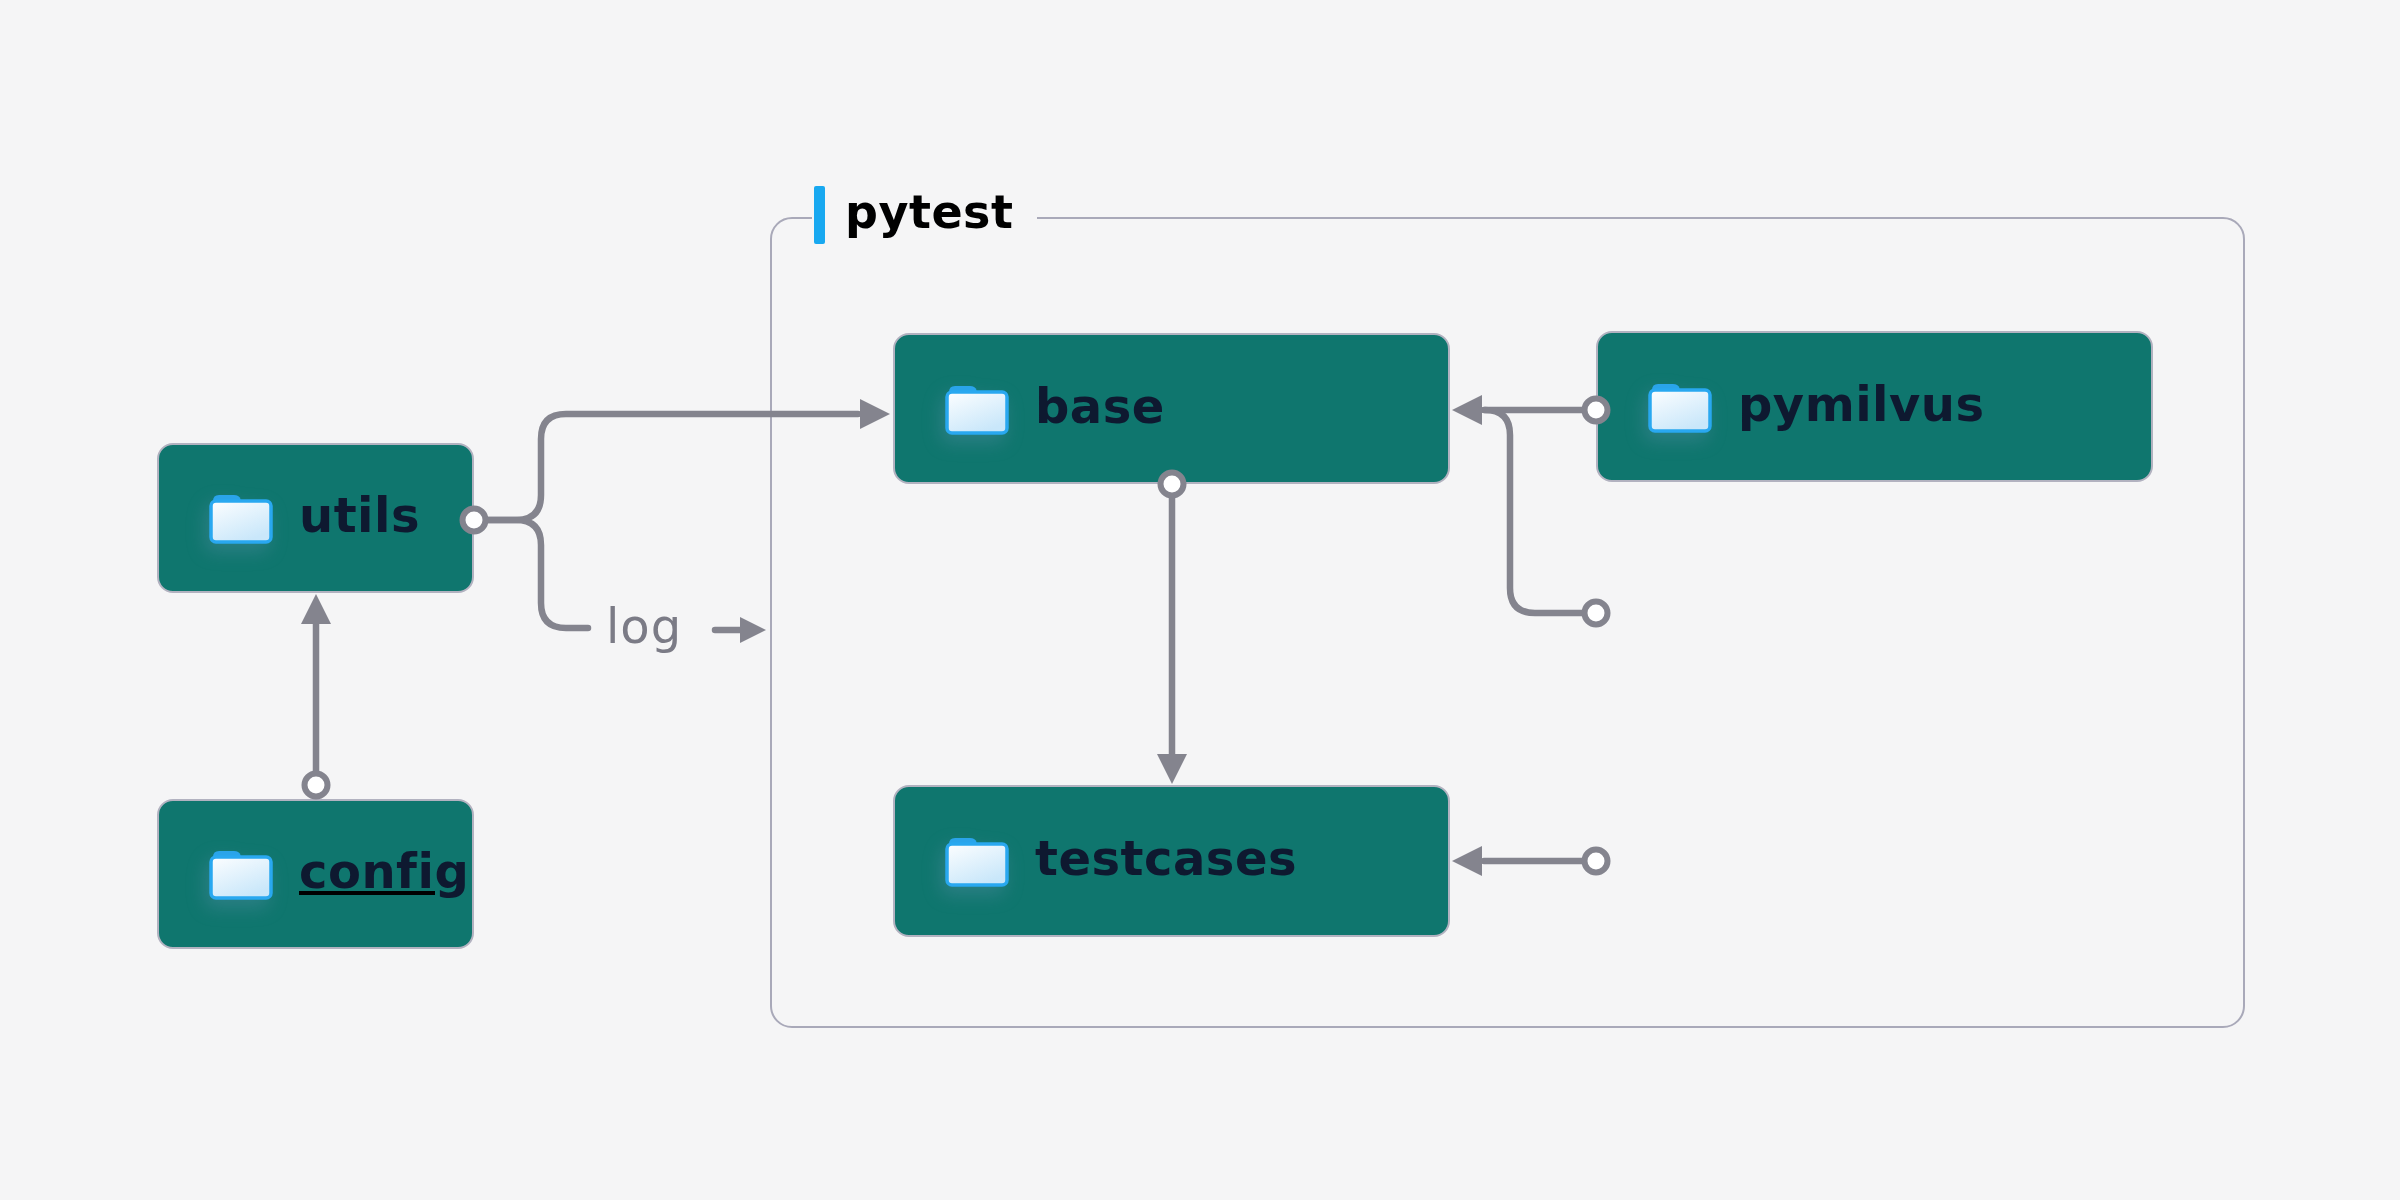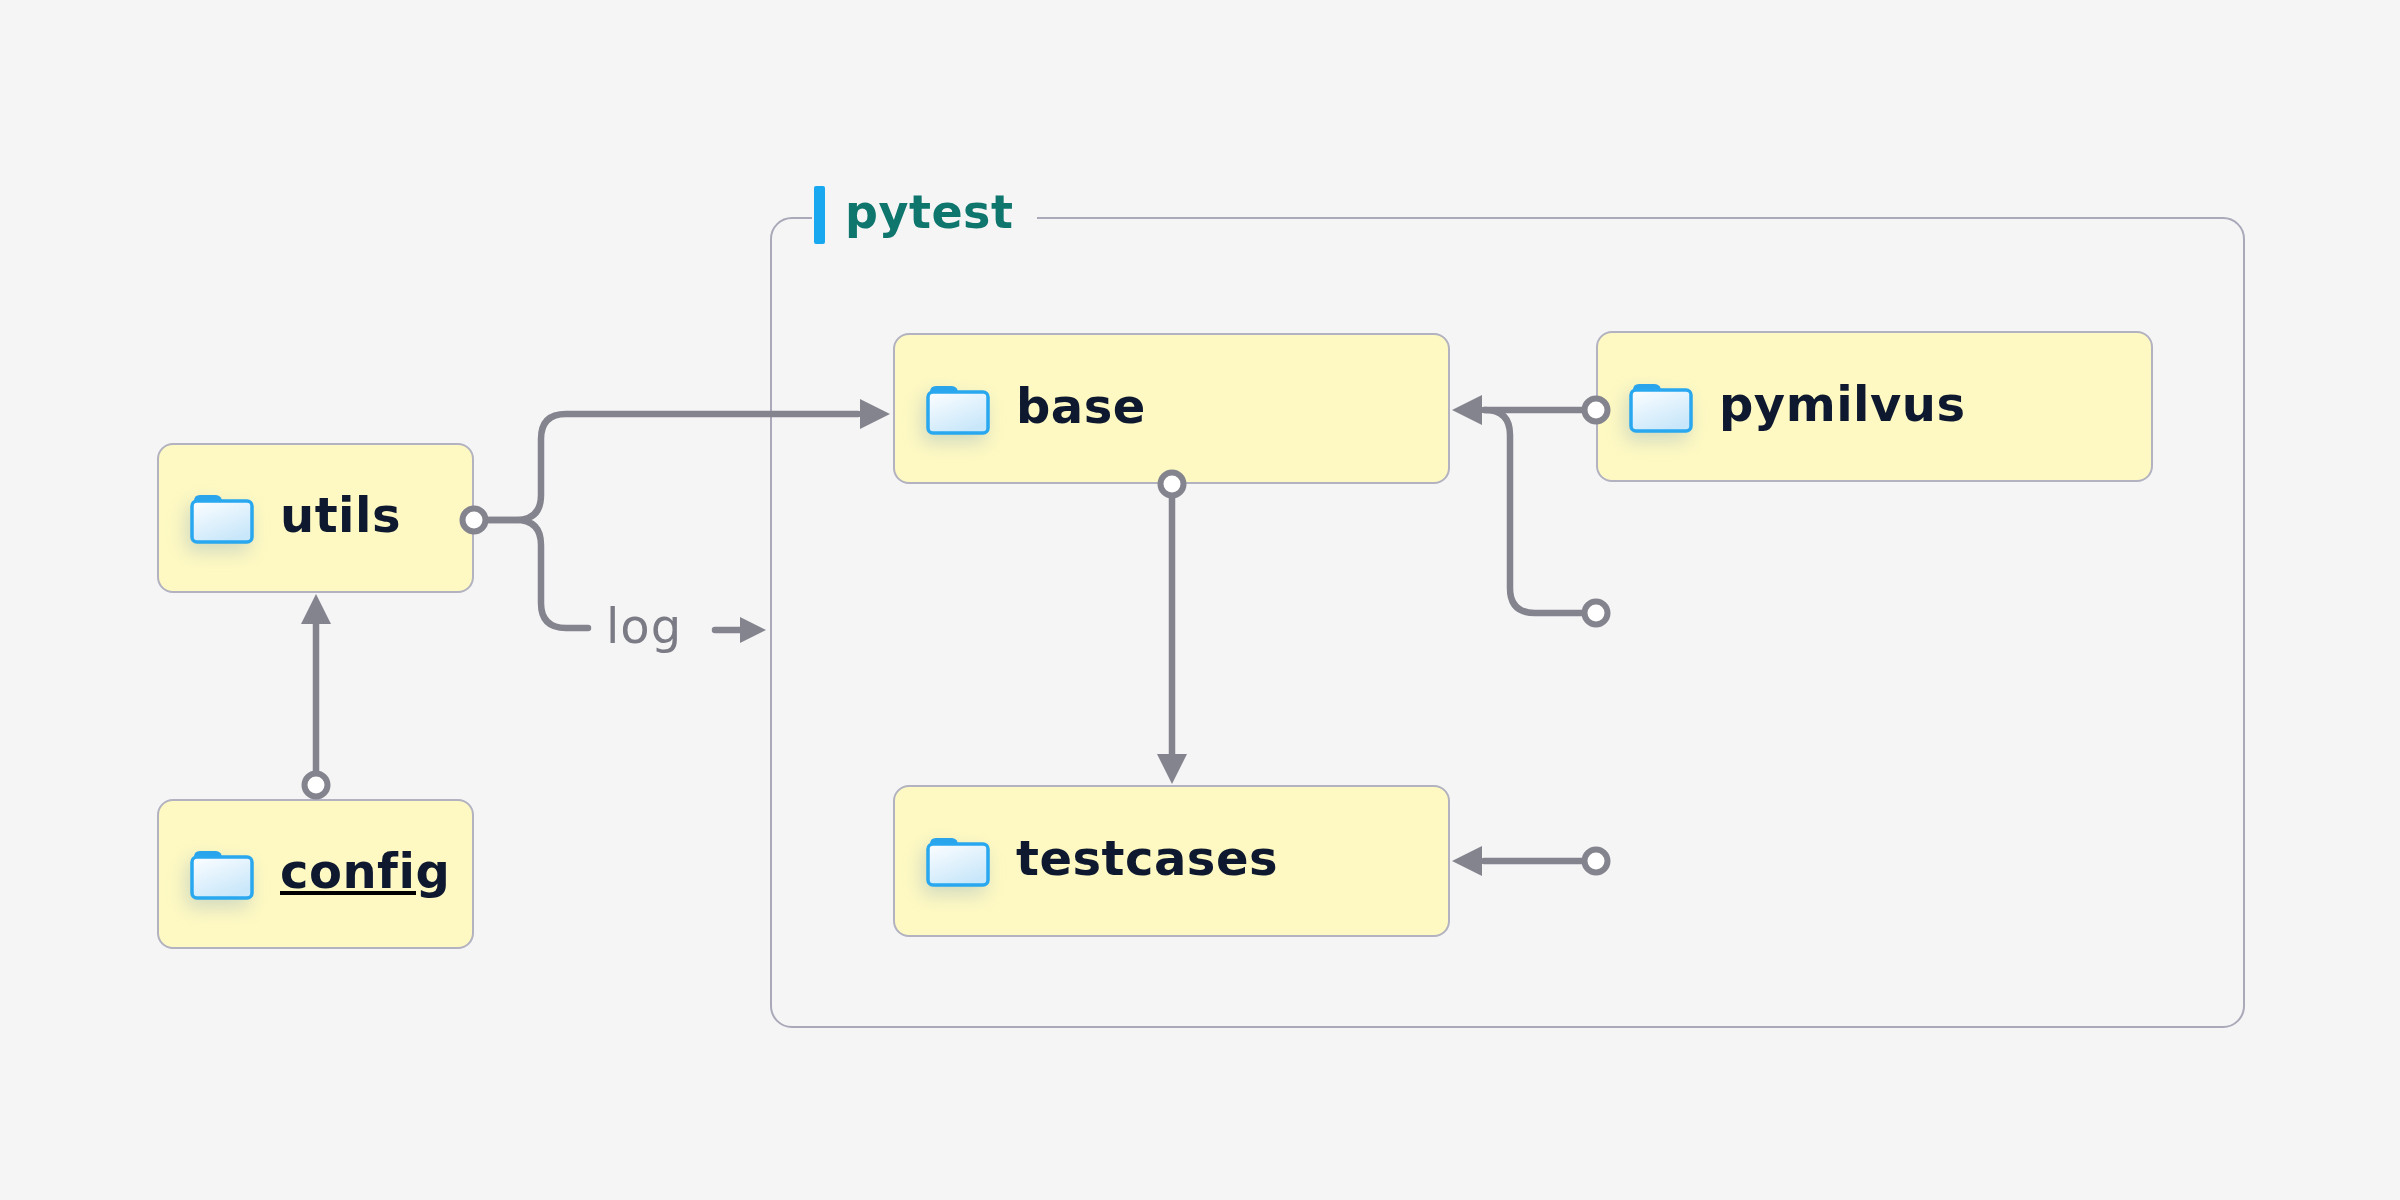--- a/index.html
+++ b/index.html
@@ -42,33 +42,33 @@
   }
   .group-label .accent-bar {
     width: 11px;
     height: 58px;
     background: #18A8F0;
     border-radius: 2px;
   }
   .group-label .group-title {
     font-size: 46px;
     font-weight: 700;
-    color: #0f766e;
+    color: #000000;
     letter-spacing: 0.5px;
     line-height: 1;
     padding-bottom: 6px;
   }
   
   .node {
     position: absolute;
     display: flex;
     align-items: center;
-    padding-left: 31px;
+    padding-left: 50px;
     gap: 26px;
-    background: #fef9c3;
+    background: #0f766e;
     border: 2.5px solid #B2B2C0;
     border-radius: 16px;
     box-sizing: border-box;
     z-index: 1;
   }
   .node .node-label {
     font-size: 48px;
     font-weight: 700;
     color: #0E1930;
     letter-spacing: 0.5px;

